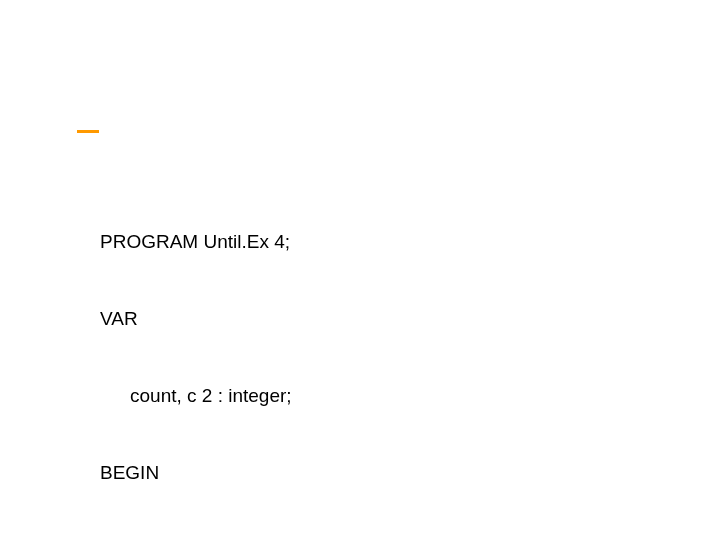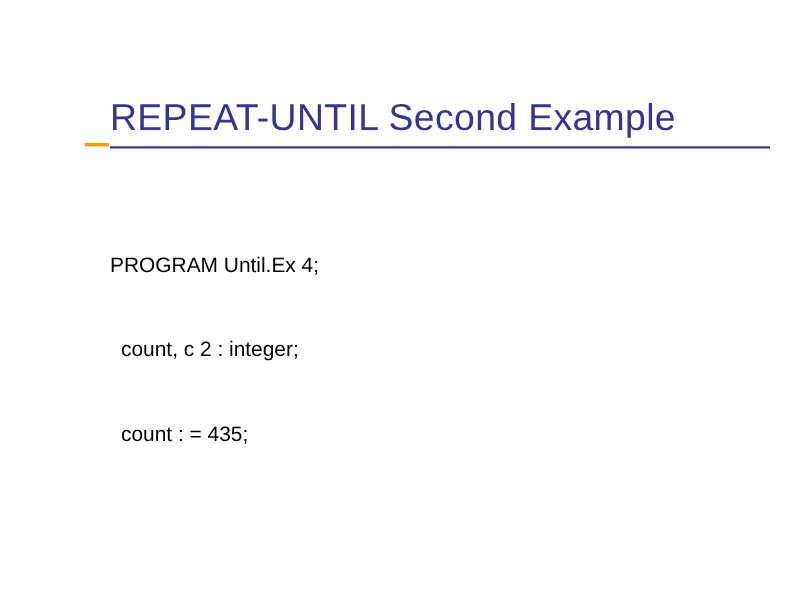--- a/index.html
+++ b/index.html
@@ -41,36 +41,34 @@
     position: absolute;
     top: 178px;
     left: 100px;
     font-family: Tahoma, Verdana, sans-serif;
     font-size: 19px;
     line-height: 1.35;
     color: #000000;
     white-space: pre;
     font-weight: 400;
   }
-  .ind1 { margin-left: 10px; }
+  .ind1 { margin-left: 30px; }
 </style>
 </head>
 <body>
 
 <div class="slide">
 
-  <div class="title-wrap">
-    <div class="title">REPEAT-UNTIL Second Example</div>
-    <div class="title-underline"></div>
-  </div>
   <div class="accent"></div>
 
   <div class="code-block">
     <div>PROGRAM Until.Ex 4;</div>
+    <div>VAR</div>
     <div class="ind1">count, c 2 : integer;</div>
+    <div>BEGIN</div>
     <div class="ind1">count : = 435;</div>
     
     
     
     
     
   </div>
 
 </div>
 

